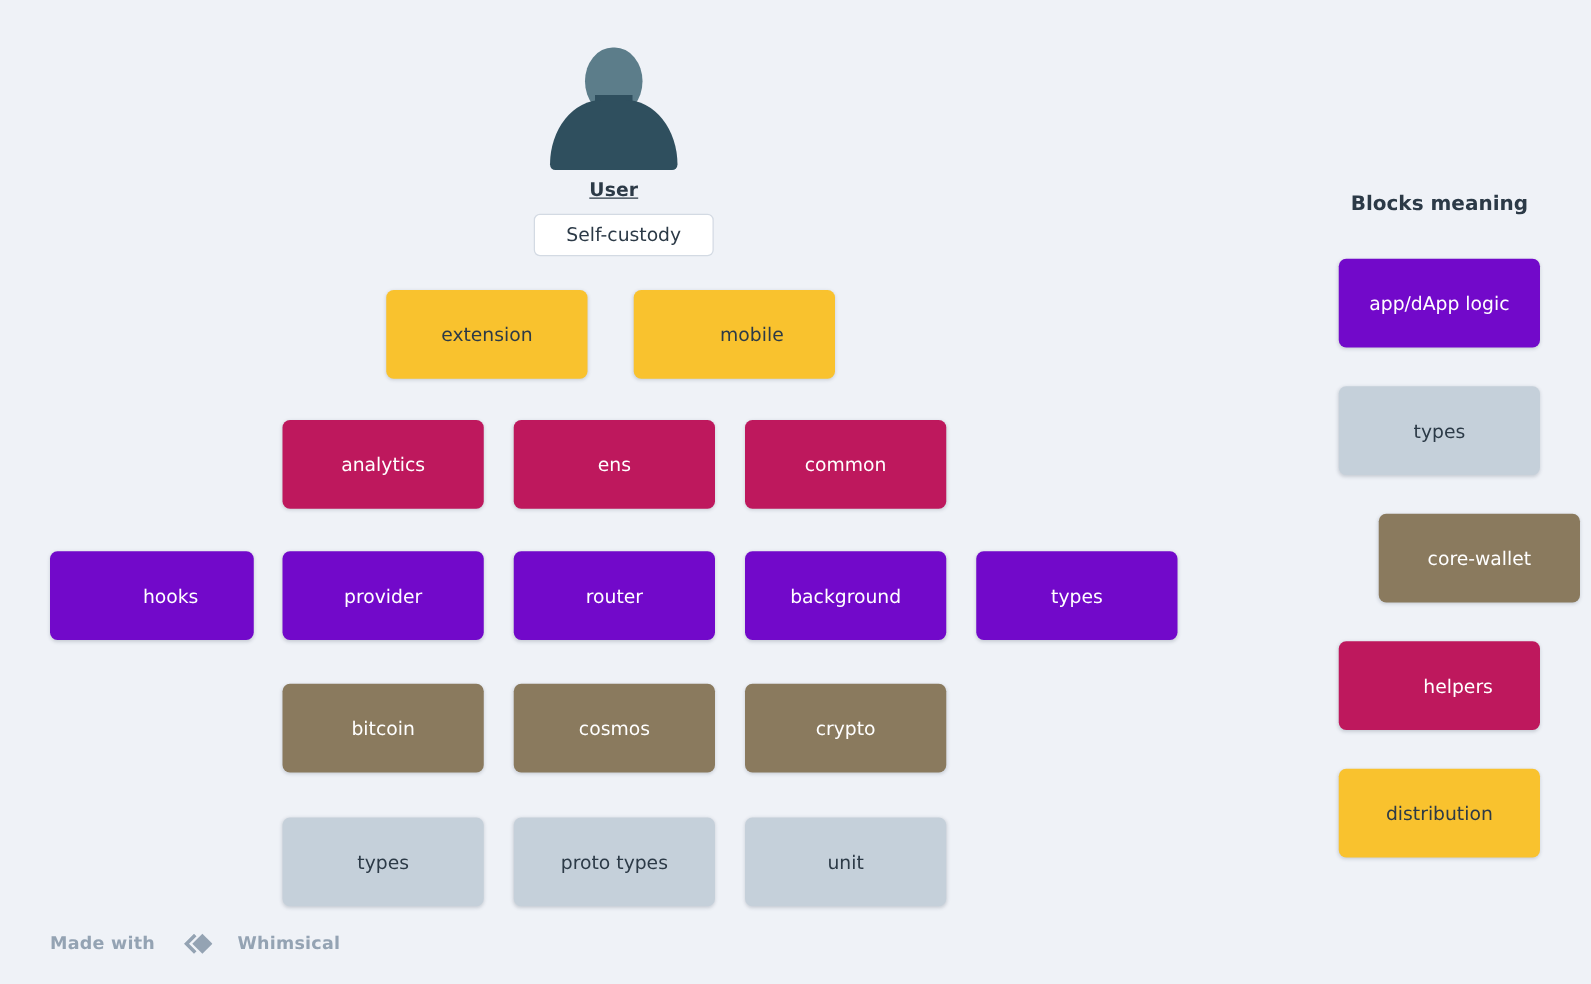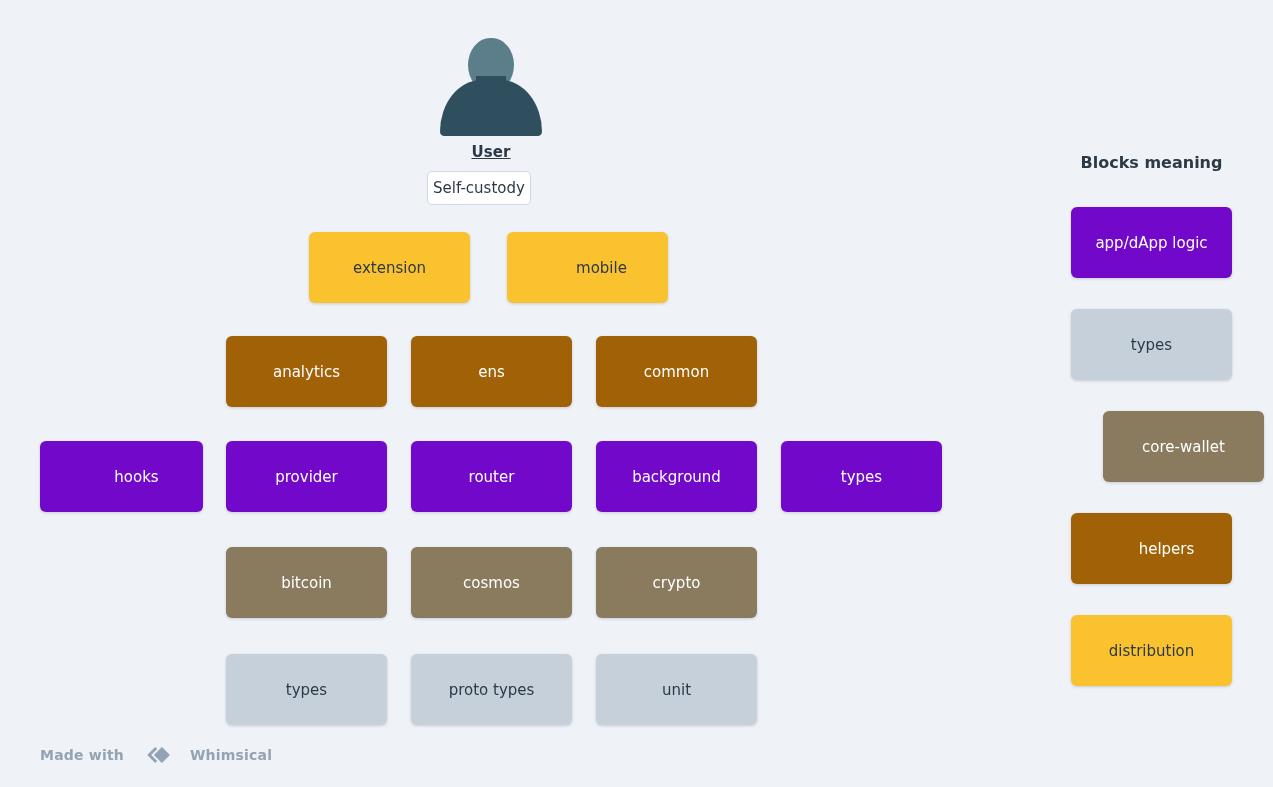--- a/index.html
+++ b/index.html
@@ -69,21 +69,21 @@
     color: #2c3a47;
     letter-spacing: 0.1px;
     text-decoration: underline;
   }
 
   
   .self-custody {
     position: absolute;
     left: 427px;
     top: 171px;
-    width: 104px;
+    width: 144px;
     height: 34px;
     background: #ffffff;
     border: 1px solid #d3dae3;
     border-radius: 5px;
     display: flex;
     align-items: center;
     justify-content: center;
     font-size: 15px;
     color: #2c3a47;
   }
@@ -98,21 +98,21 @@
     align-items: center;
     justify-content: center;
     font-size: 15px;
     text-align: center;
     line-height: 1.2;
     box-shadow: 0 1px 3px rgba(45, 60, 80, 0.20);
     padding: 4px 8px;
   }
 
   .c-distribution { background: #f9c22e; color: #2c3a47; }
-  .c-helpers      { background: #a16207; color: #ffffff; }
+  .c-helpers      { background: #be185d; color: #ffffff; }
   .c-applogic     { background: #7209ca; color: #ffffff; }
   .c-corewallet   { background: #8a7a5e; color: #ffffff; }
   .c-types        { background: #c5d0da; color: #2c3a47; }
 
   
   .block.wide { width: 163px; }
 
   
   .legend-title {
     position: absolute;

